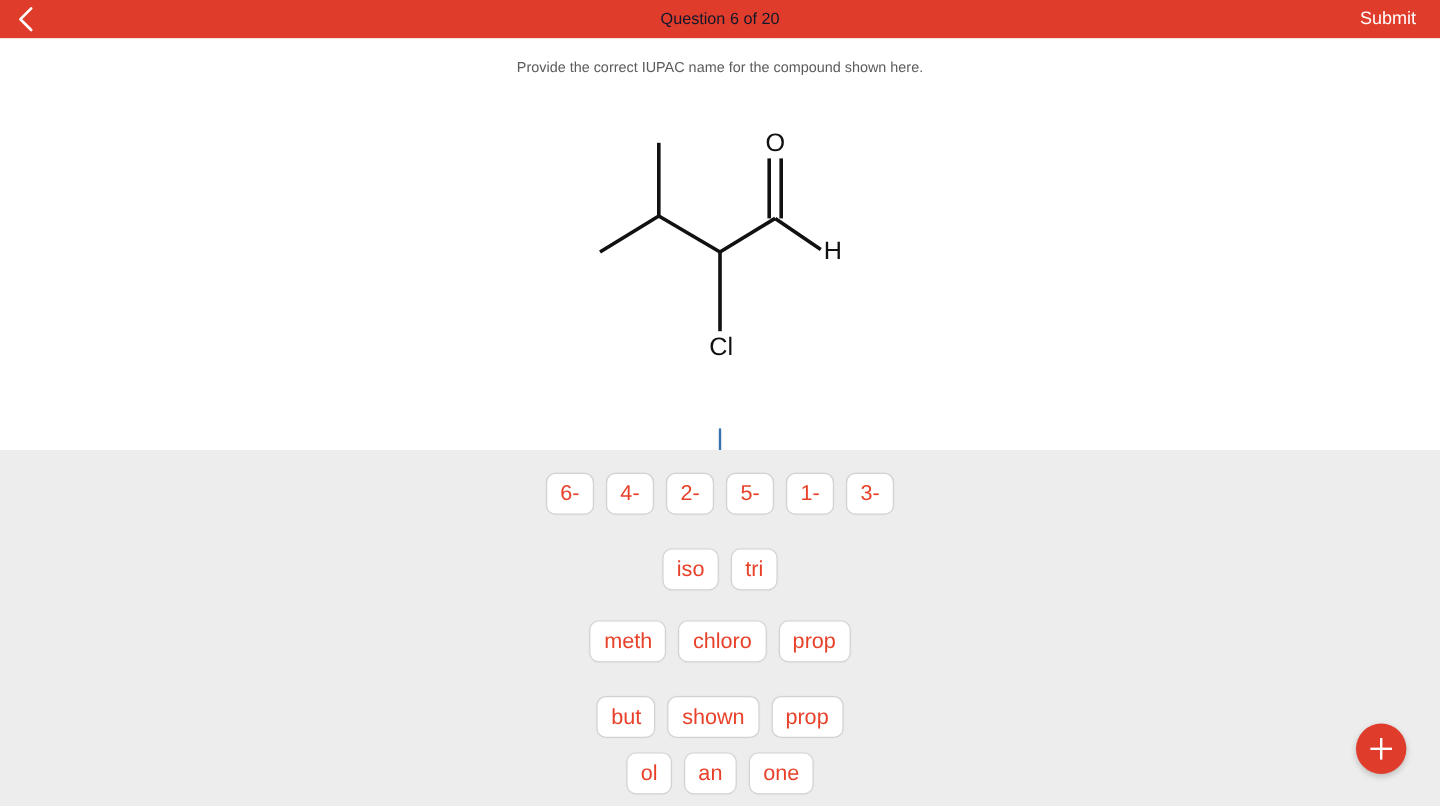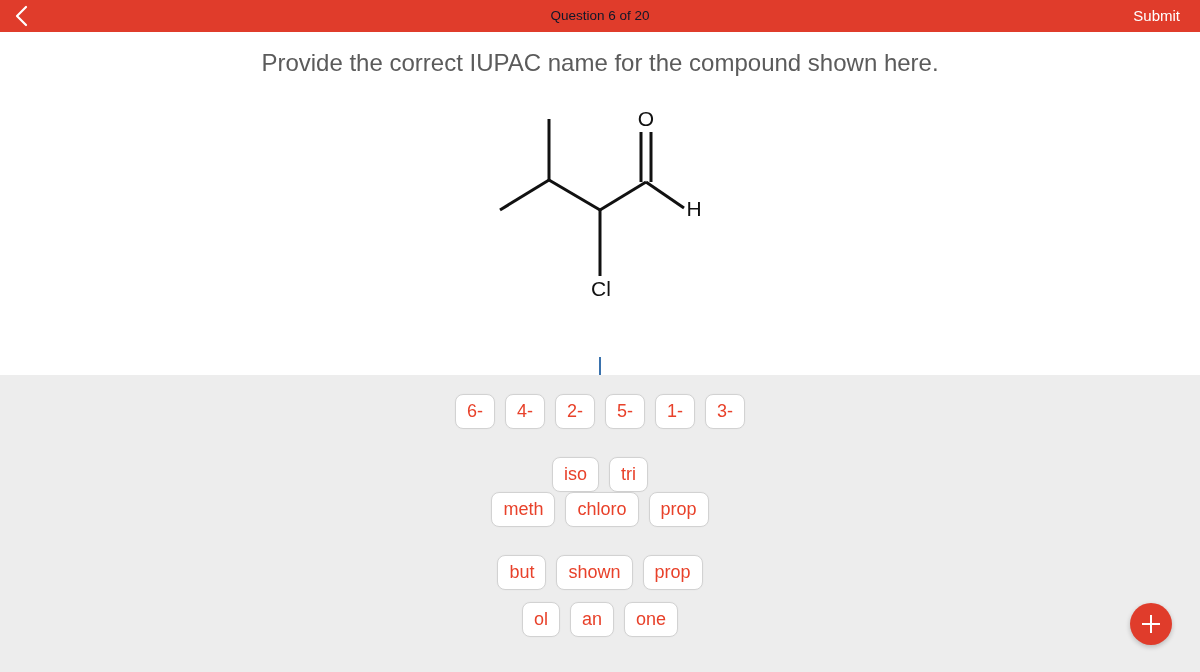--- a/index.html
+++ b/index.html
@@ -64,21 +64,21 @@
     left: 0; top: 32px;
     width: 1200px;
     height: 343px;
     background: #ffffff;
   }
   .prompt {
     position: absolute;
     left: 0; top: 17px;
     width: 1200px;
     text-align: center;
-    font-size: 24px;
+    font-size: 12px;
     color: #5b5b5b;
   }
 
   
   .molecule {
     position: absolute;
     left: 470px; top: 68px;
     width: 260px;
     height: 200px;
   }
@@ -130,21 +130,21 @@
   }
   .tile-row {
     display: flex;
     justify-content: center;
     align-items: flex-start;
     gap: 10px;
   }
   .tile-row.r1 { margin-top: 19px; }
   .tile-row.r2 { margin-top: 25px; }
   .tile-row.r3 { margin-top: 28px; }
-  .tile-row.r4 { }
+  .tile-row.r4 { margin-top: 25px; }
   .tile-row.r5 { margin-top: 28px; }
   .tile-row.r6 { margin-top: 12px; }
 
   .tile {
     background: #ffffff;
     border: 1px solid #d2d2d2;
     border-radius: 8px;
     color: #e8412a;
     font-size: 18px;
     line-height: 1;

